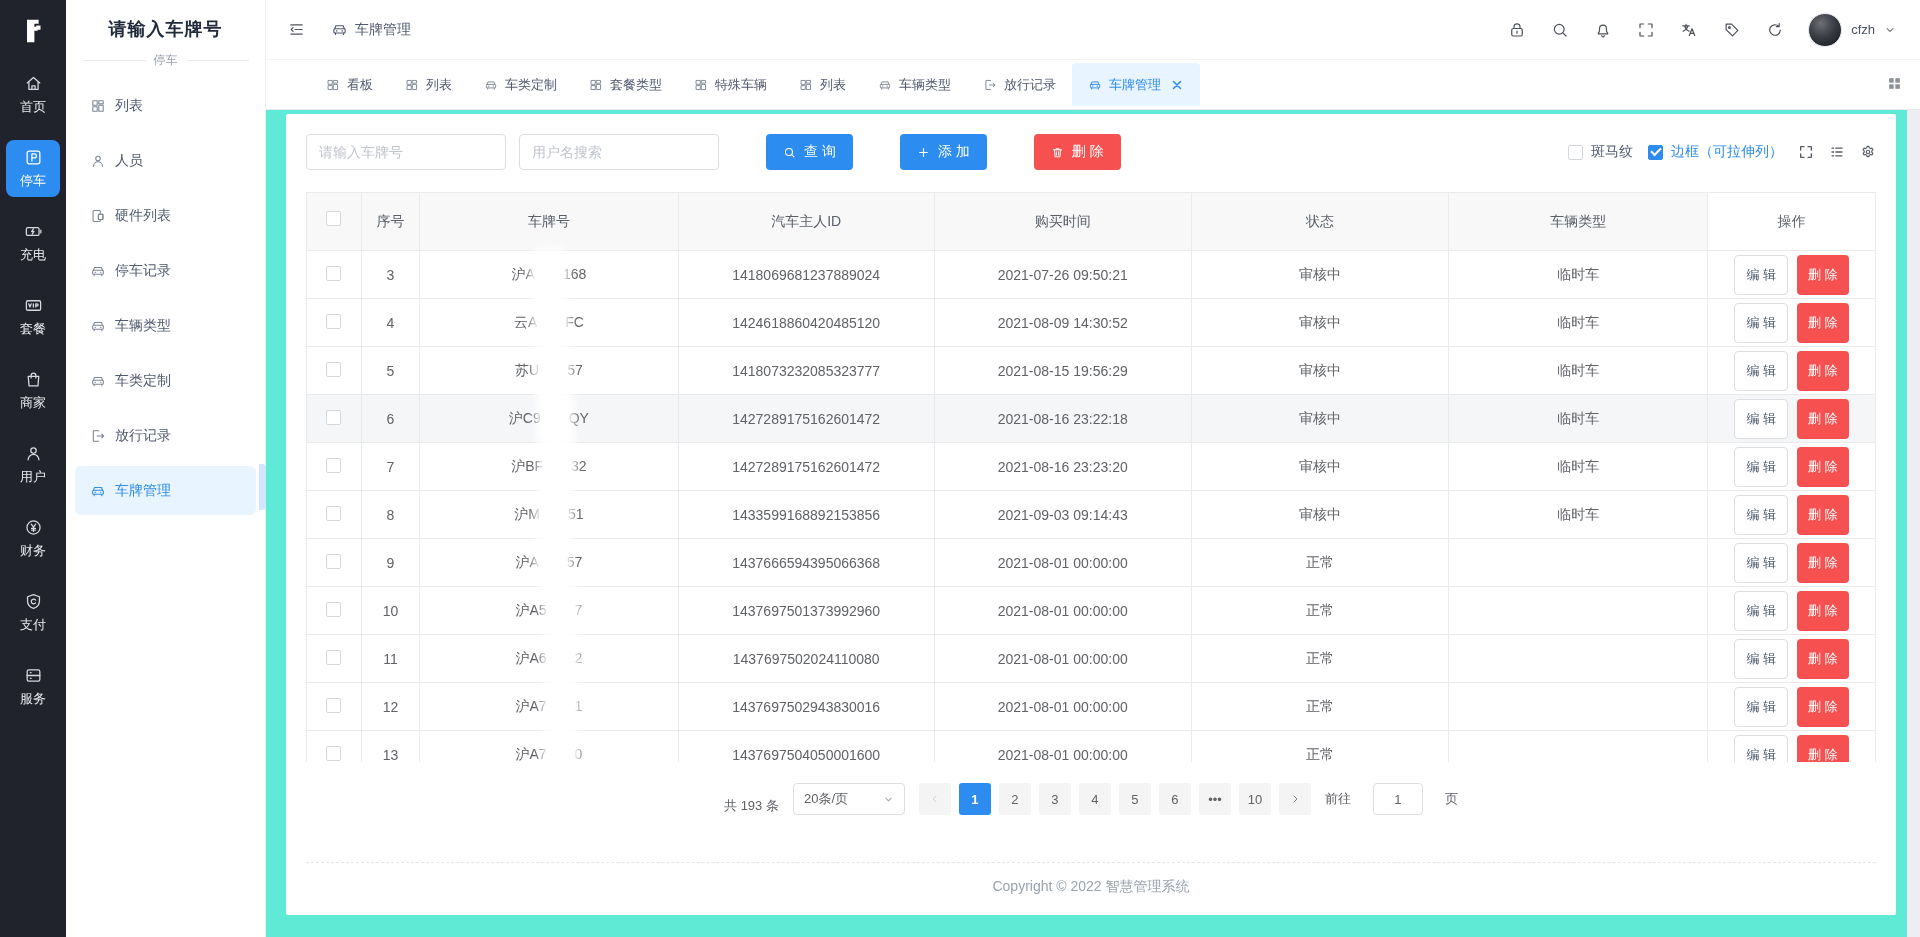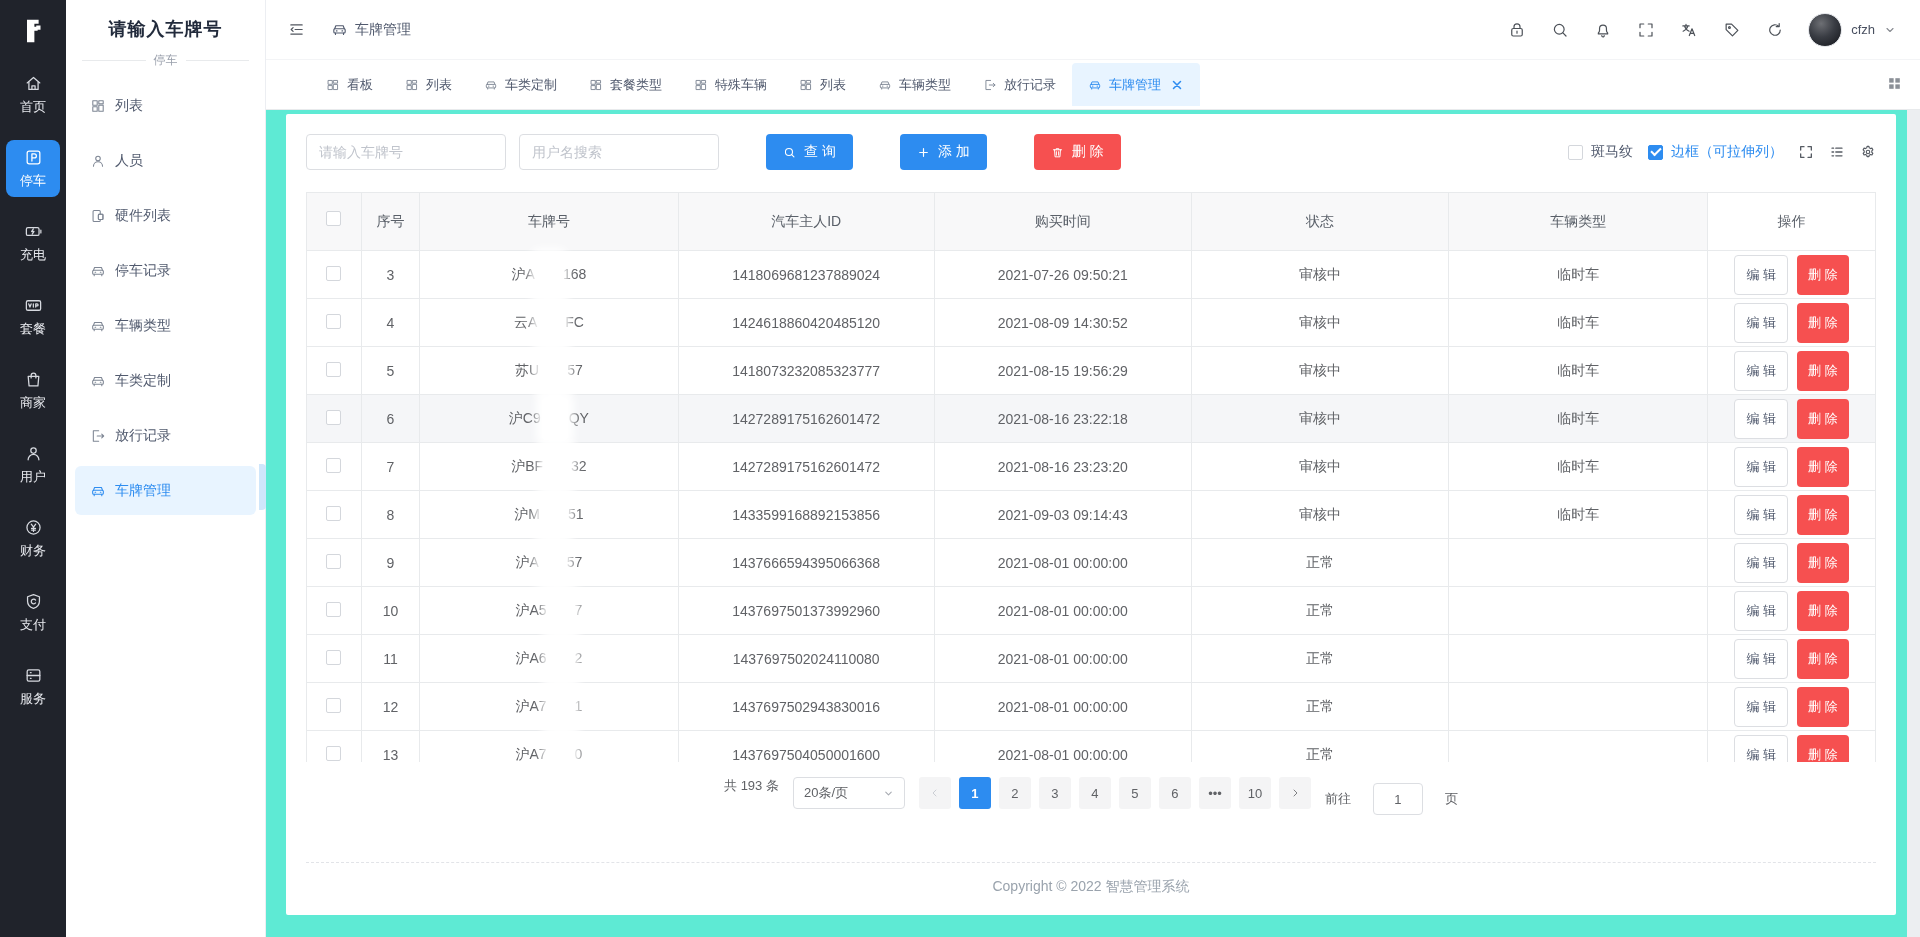--- a/index.html
+++ b/index.html
@@ -93,21 +93,21 @@
   th:last-child { background:#fff; }
   td { height:48px; padding:0 6px; }
   tr.hl td { background:#f5f6f8; }
   .plate-cell { position:relative; }
   .mask { display:inline-block; vertical-align:middle; width:26px; height:42px; margin:0 1px; background:#fff; border-radius:4px; box-shadow:0 0 9px 6px rgba(255,255,255,.96); position:relative; z-index:2; }
   .mini { height:40px; border-radius:4px; font-size:13px; padding:0 11px; cursor:pointer; display:inline-flex; align-items:center; font-family:inherit; }
   .mini-edit { background:#fff; border:1px solid #dcdee2; color:#515a6e; margin-right:9px; }
   .mini-del { background:#f65050; border:none; color:#fff; }
 
   
-  .pagination { display:flex; align-items:flex-start; justify-content:center; gap:14px; margin-top:15px; font-size:13px; color:#606266; flex:none; }
+  .pagination { display:flex; align-items:flex-end; justify-content:center; gap:14px; margin-top:15px; font-size:13px; color:#606266; flex:none; }
   .pg-select { width:112px; height:32px; border:1px solid #dcdee2; border-radius:4px; display:flex; align-items:center; justify-content:space-between; padding:0 10px; cursor:pointer; color:#606266; }
   .pg-select .icon { color:#a8abb2; }
   .pg-select .icon svg { width:11px; height:11px; }
   .pager { display:flex; align-items:center; gap:8px; }
   .pg { min-width:32px; height:32px; border-radius:3px; background:#f4f4f5; display:flex; align-items:center; justify-content:center; padding:0 4px; font-size:13px; color:#606266; cursor:pointer; }
   .pg.active { background:#2d8cf0; color:#fff; font-weight:700; }
   .pg.disabled { color:#c0c4cc; cursor:default; }
   .pg .icon svg { width:12px; height:12px; }
   .goto { display:flex; align-items:center; gap:22px;margin-top:6px; }
   .goto-input { width:50px; height:32px; border:1px solid #dcdee2; border-radius:4px; text-align:center; font-size:13px; color:#606266; outline:none; font-family:inherit; }

